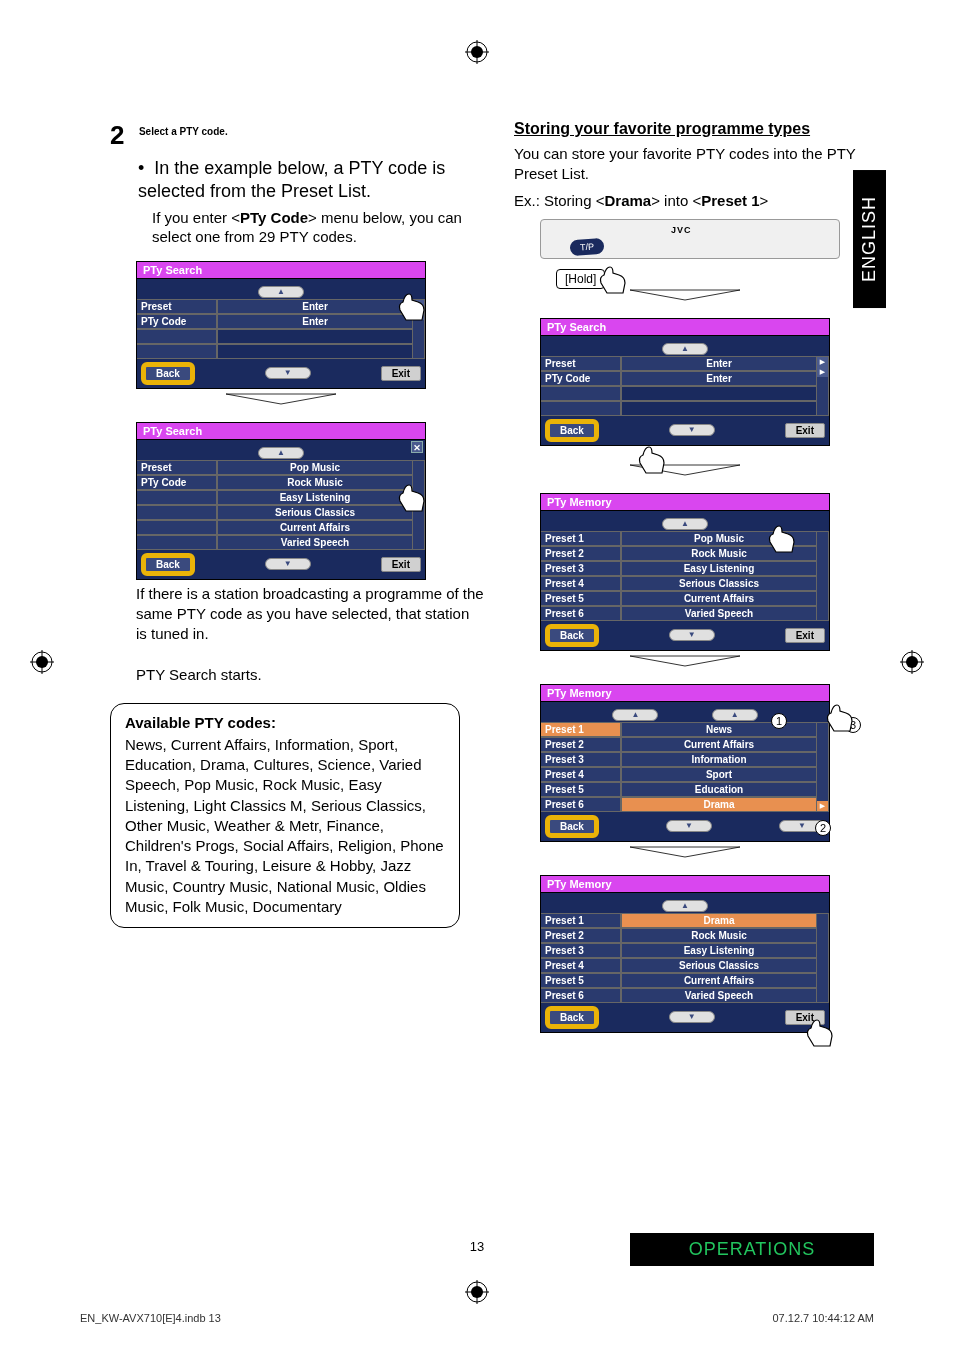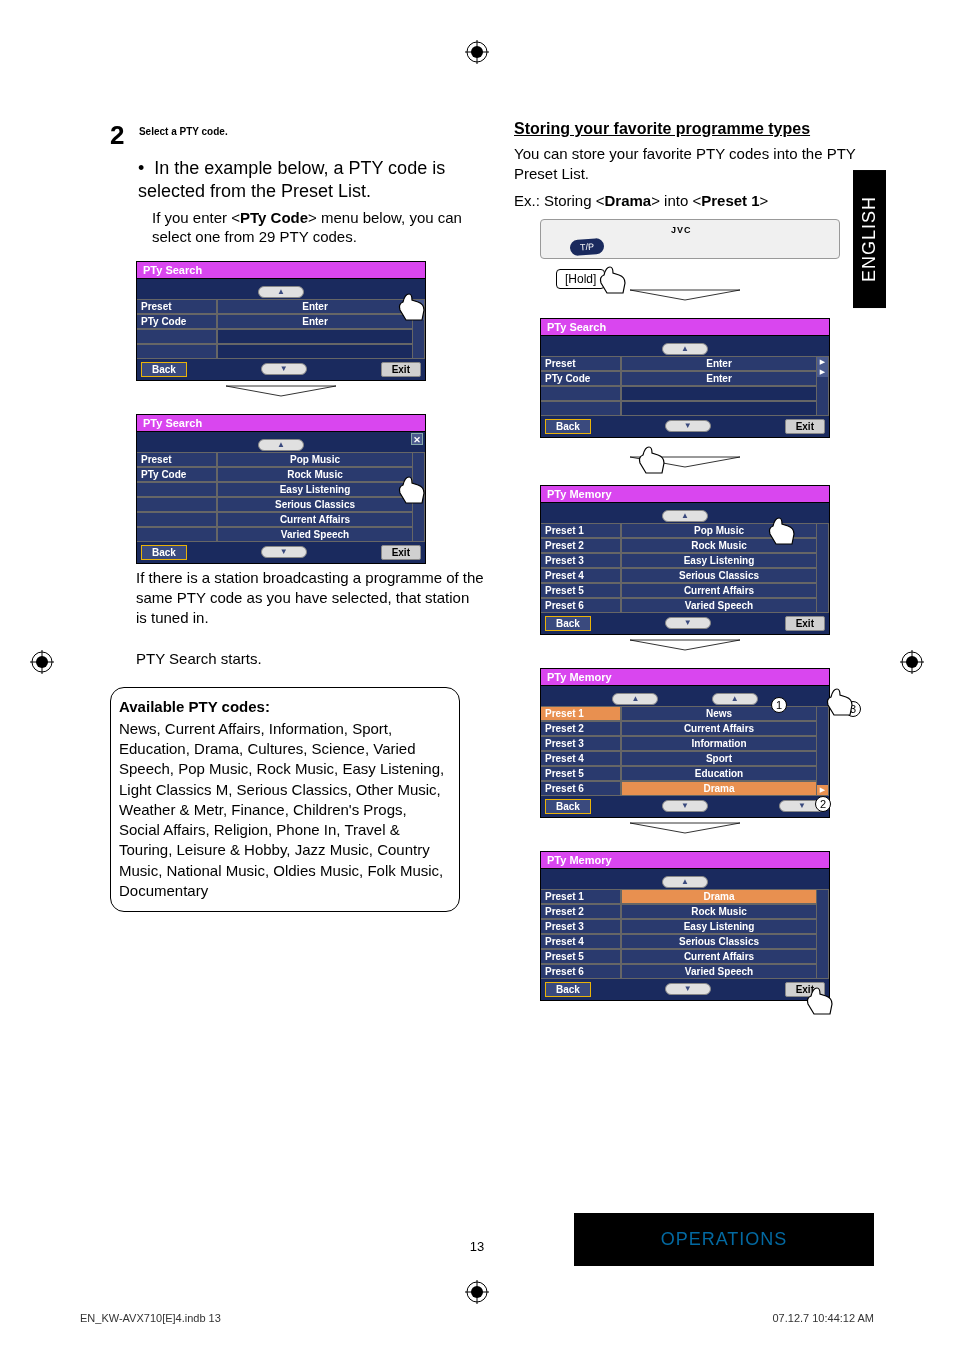--- a/index.html
+++ b/index.html
@@ -24,44 +24,44 @@
 
   .ui-panel { background: #1a2a5e; color: #fff; width: 290px; margin: 14px 0 4px 26px; border: 1px solid #000; position: relative; font-family: Arial, sans-serif; }
   .ui-title { background: #d946ef; font-size: 11px; font-weight: bold; padding: 2px 6px; border-bottom:1px solid #000; }
   .ui-row { display:flex; font-size:10px; font-weight:bold; }
   .ui-cell-left { flex:0 0 80px; border:1px solid #666; padding:1px 4px; background:#2a3a6e; border-left:none; }
   .ui-cell-right { flex:1; border:1px solid #666; padding:1px 4px; background:#2a3a6e; text-align:center; position:relative; }
   .ui-cell-empty { flex:1; border:1px solid #666; padding:1px 4px; background:#1a2a5e; }
   .ui-scrollbar { width:12px; background:#2a3a6e; border:1px solid #666; border-left:none; display:flex; flex-direction:column; }
   .ui-scroll-btn { height:10px; background:#4a5a8e; font-size:7px; text-align:center; line-height:10px; }
   .ui-bottom { display:flex; justify-content:space-between; padding:3px 4px 3px 4px; font-size:10px; font-weight:bold; align-items:center; }
-  .ui-btn { background:#3a4a7e; border:1px solid #eab308; padding:1px 10px; font-size:10px; font-weight:bold; color:#fff; border-radius:0; }
+  .ui-btn { background:#3a4a7e; border:5px solid #eab308; padding:1px 10px; font-size:10px; font-weight:bold; color:#fff; border-radius:6px; }
   .ui-btn-exit { background:#d0d0d0; border:1px solid #888; padding:1px 10px; font-size:10px; font-weight:bold; color:#000; border-radius:2px; }
   .ui-arrows-row { text-align:center; padding:1px 0; }
   .ui-arrow-btn2 { background:#e0e0e0; border:1px solid #888; padding:0 18px; font-size:8px; color:#3a4a7e; display:inline-block; border-radius:8px; line-height:10px; }
   .x-close { position:absolute; right:2px; top:18px; width:12px; height:12px; background:#4a5a8e; color:#fff; font-size:9px; text-align:center; line-height:12px; font-weight:bold; border:1px solid #8aa;}
   .highlighted { background:#e89050 !important; color:#fff; }
 
   .flow-arrow { text-align:center; margin:2px 0 2px 26px; width:290px; font-size:12px; }
   .flow-arrow svg { width:120px; height:12px; }
 
   .body-text { font-size:15px; margin-left:26px; line-height:1.35; margin-top:10px; }
 
-  .box { border:1px solid #000; border-radius:14px; padding:10px 8px; margin-top:18px; width: 350px; }
+  .box { border:1px solid #000; border-radius:14px; padding:10px 14px; margin-top:18px; width: 350px; }
   .box-title { font-weight:bold; font-size:15px; }
   .box-body { font-size:15px; line-height:1.35; margin-top:4px; }
 
   .right-heading { font-size:16px; font-weight:bold; text-decoration:underline; margin-bottom:6px; }
   .right-body { font-size:15px; line-height:1.35; margin-bottom:6px;}
 
   .device { width:300px; height:40px; background:#f0f0f0; border:1px solid #999; margin:8px 0 0 26px; position:relative; border-radius:4px; }
   .hold-bubble { position:absolute; left:42px; top:50px; border:1px solid #000; border-radius:4px; padding:2px 8px; font-size:12px; background:#fff; }
   .tp-btn { position:absolute; left:56px; top:20px; background:#1a2a5e; color:#fff; font-size:9px; padding:3px 10px; border-radius:10px; transform:rotate(-4deg); }
 
-  .ops-bar { background:#000; color:#0369a1; text-align:center; font-size:18px; padding:16px 0; width:300px; margin-left:auto; margin-top:20px; letter-spacing:1px; }
+  .ops-bar { background:#000; color:#22c55e; text-align:center; font-size:18px; padding:6px 0; width:244px; margin-left:auto; margin-top:20px; letter-spacing:1px; }
   .page-num { text-align:center; font-size:13px; margin-top:10px; width:100%; }
   .footer { position:absolute; bottom:30px; left:80px; right:80px; display:flex; justify-content:space-between; font-size:11px; color:#333; }
 
   .hand { position:absolute; width:40px; height:40px; pointer-events:none; }
   .hand svg { width:100%; height:100%; }
   .callout-num { display:inline-block; width:16px; height:16px; border:1px solid #000; border-radius:50%; text-align:center; font-size:11px; line-height:15px; background:#fff; color:#000; }
 </style>
 </head>
 <body>
 

